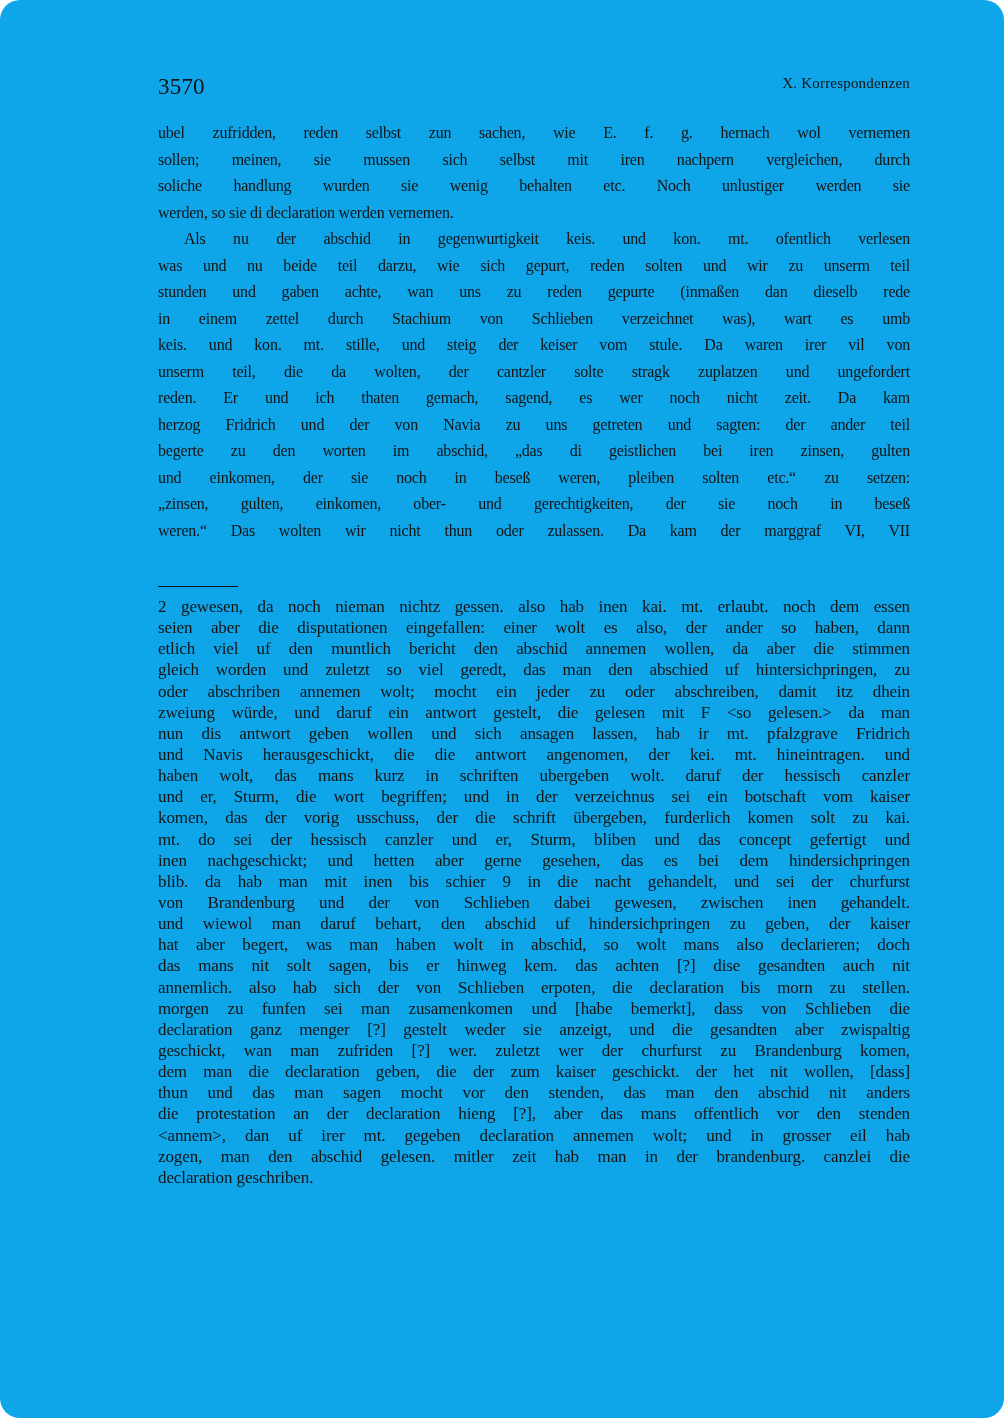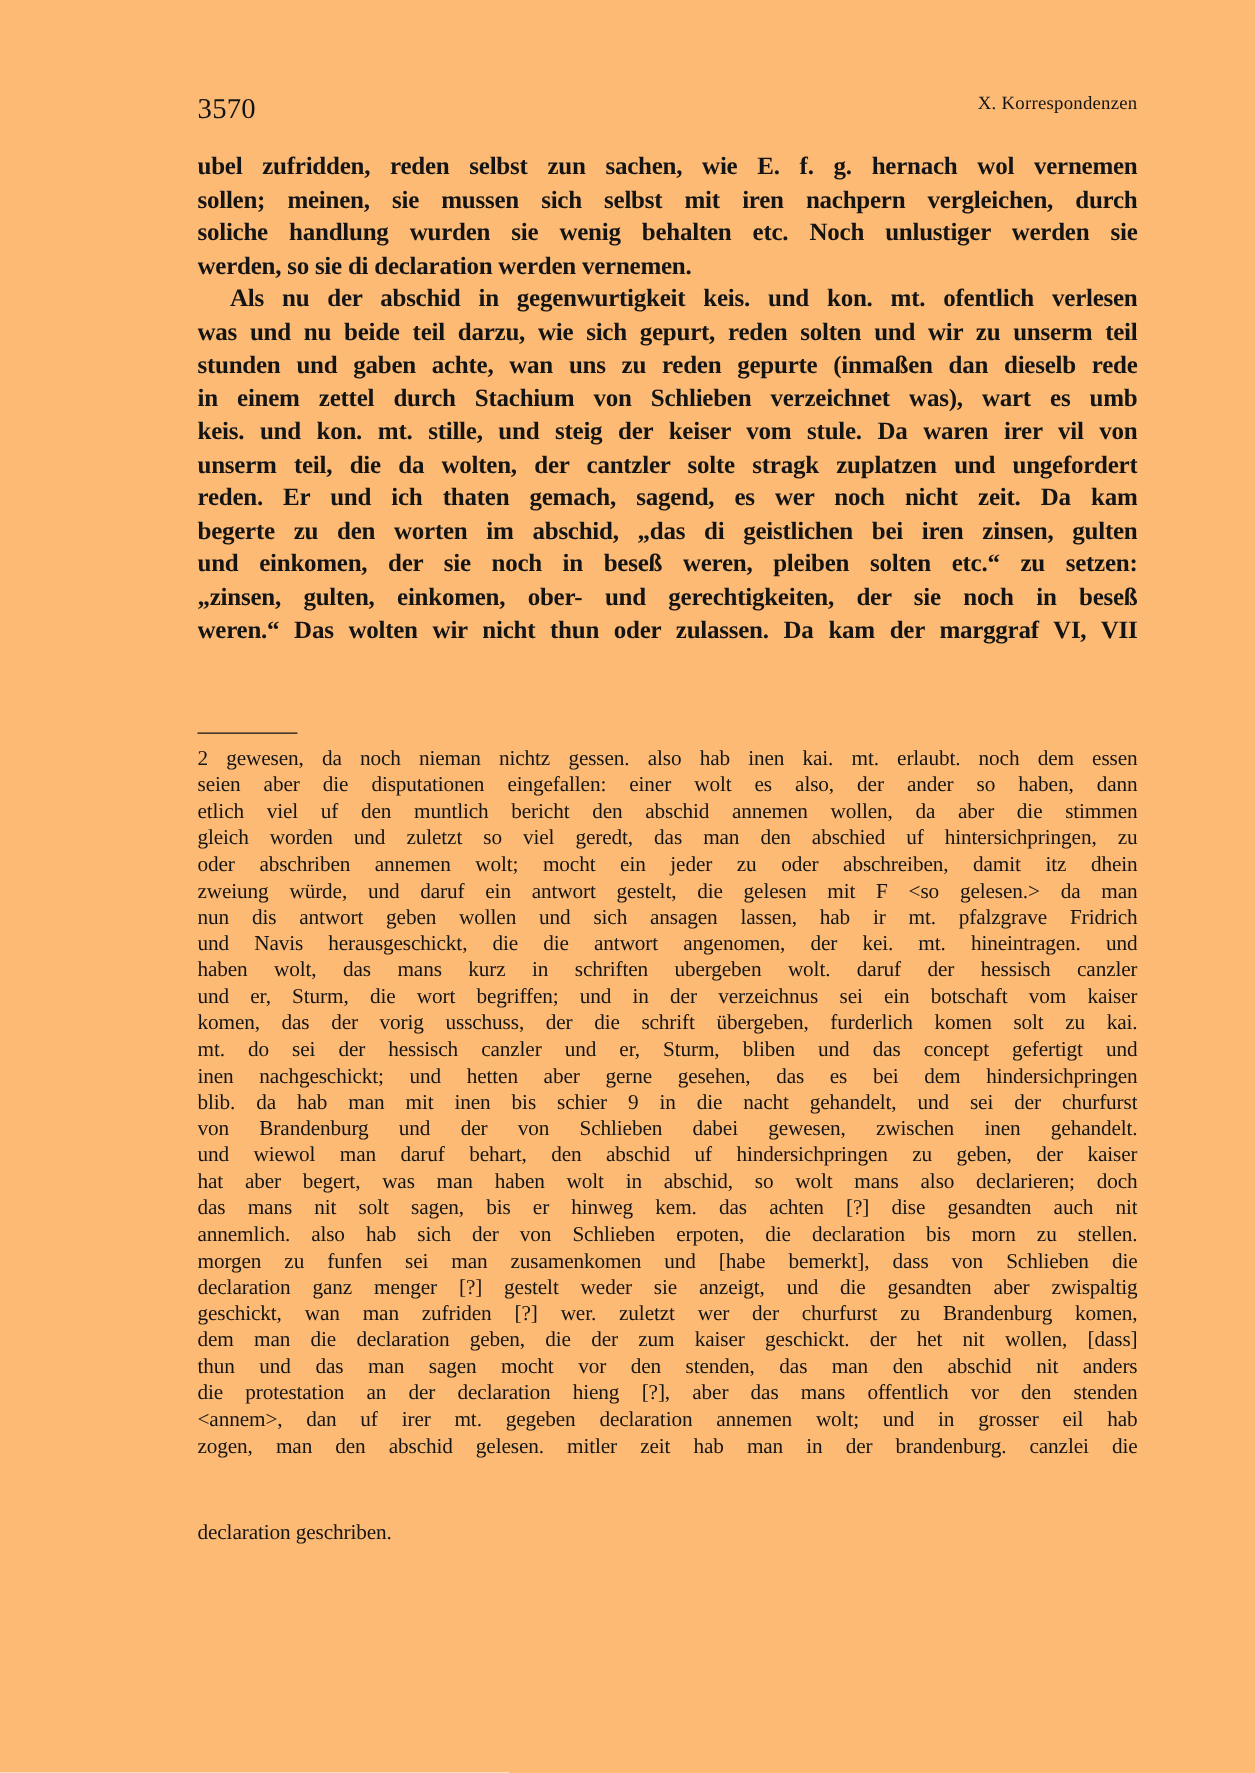--- a/index.html
+++ b/index.html
@@ -4,24 +4,25 @@
 <style>
   html, body {
     margin: 0;
     padding: 0;
     background: #ffffff;
   }
   .page {
     position: relative;
     width: 1004px;
     height: 1418px;
-    background: #fdba74;
+    background: #0ea5e9;
     color: #141414;
     font-family: "Liberation Serif", "DejaVu Serif", serif;
     overflow: hidden;
+    border-radius: 20px;
   }
   .col {
     position: absolute;
     left: 158px;
     width: 752px;
   }
   
   #header {
     top: 74px;
     height: 28px;
@@ -38,24 +39,23 @@
     left: 0;
     right: 0;
     top: 1px;
     text-align: right;
     font-size: 15px;
     letter-spacing: 0.2px;
   }
   
   #body {
     top: 120px;
-    font-size: 20px;
+    font-size: 16px;
     line-height: 26.5px;
     letter-spacing: -0.2px;
-    font-weight: bold;
   }
   .line {
     text-align: justify;
     text-align-last: justify;
     height: 26.5px;
     overflow: hidden;
   }
   .line.noj {
     text-align-last: left;
   }
@@ -79,21 +79,20 @@
     letter-spacing: -0.1px;
   }
   .fline {
     text-align: justify;
     text-align-last: justify;
     height: 21.15px;
     overflow: hidden;
   }
   .fline.noj {
     text-align-last: left;
-    margin-top: 48px;
   }
 </style>
 </head>
 <body>
 
 <div class="page">
 
   <div class="col" id="header">
     <span class="pageno">3570</span>
     <span class="running">X. Korrespondenzen</span>
@@ -104,20 +103,21 @@
       <div class="line">sollen; meinen, sie mussen sich selbst mit iren nachpern vergleichen, durch</div>
       <div class="line">soliche handlung wurden sie wenig behalten etc. Noch unlustiger werden sie</div>
       <div class="line noj">werden, so sie di declaration werden vernemen.</div>
       <div class="line indent">Als nu der abschid in gegenwurtigkeit keis. und kon. mt. ofentlich verlesen</div>
       <div class="line">was und nu beide teil darzu, wie sich gepurt, reden solten und wir zu unserm teil</div>
       <div class="line">stunden und gaben achte, wan uns zu reden gepurte (inmaßen dan dieselb rede</div>
       <div class="line">in einem zettel durch Stachium von Schlieben verzeichnet was), wart es umb</div>
       <div class="line">keis. und kon. mt. stille, und steig der keiser vom stule. Da waren irer vil von</div>
       <div class="line">unserm teil, die da wolten, der cantzler solte stragk zuplatzen und ungefordert</div>
       <div class="line">reden. Er und ich thaten gemach, sagend, es wer noch nicht zeit. Da kam</div>
+      <div class="line">herzog Fridrich und der von Navia zu uns getreten und sagten: der ander teil</div>
       <div class="line">begerte zu den worten im abschid, „das di geistlichen bei iren zinsen, gulten</div>
       <div class="line">und einkomen, der sie noch in beseß weren, pleiben solten etc.“ zu setzen:</div>
       <div class="line">„zinsen, gulten, einkomen, ober- und gerechtigkeiten, der sie noch in beseß</div>
       <div class="line">weren.“ Das wolten wir nicht thun oder zulassen. Da kam der marggraf VI, VII</div>
     </div>
 
   <div class="fnrule"></div>
 
   <div class="col" id="footnote">
       <div class="fline">2 gewesen, da noch nieman nichtz gessen. also hab inen kai. mt. erlaubt. noch dem essen</div>

